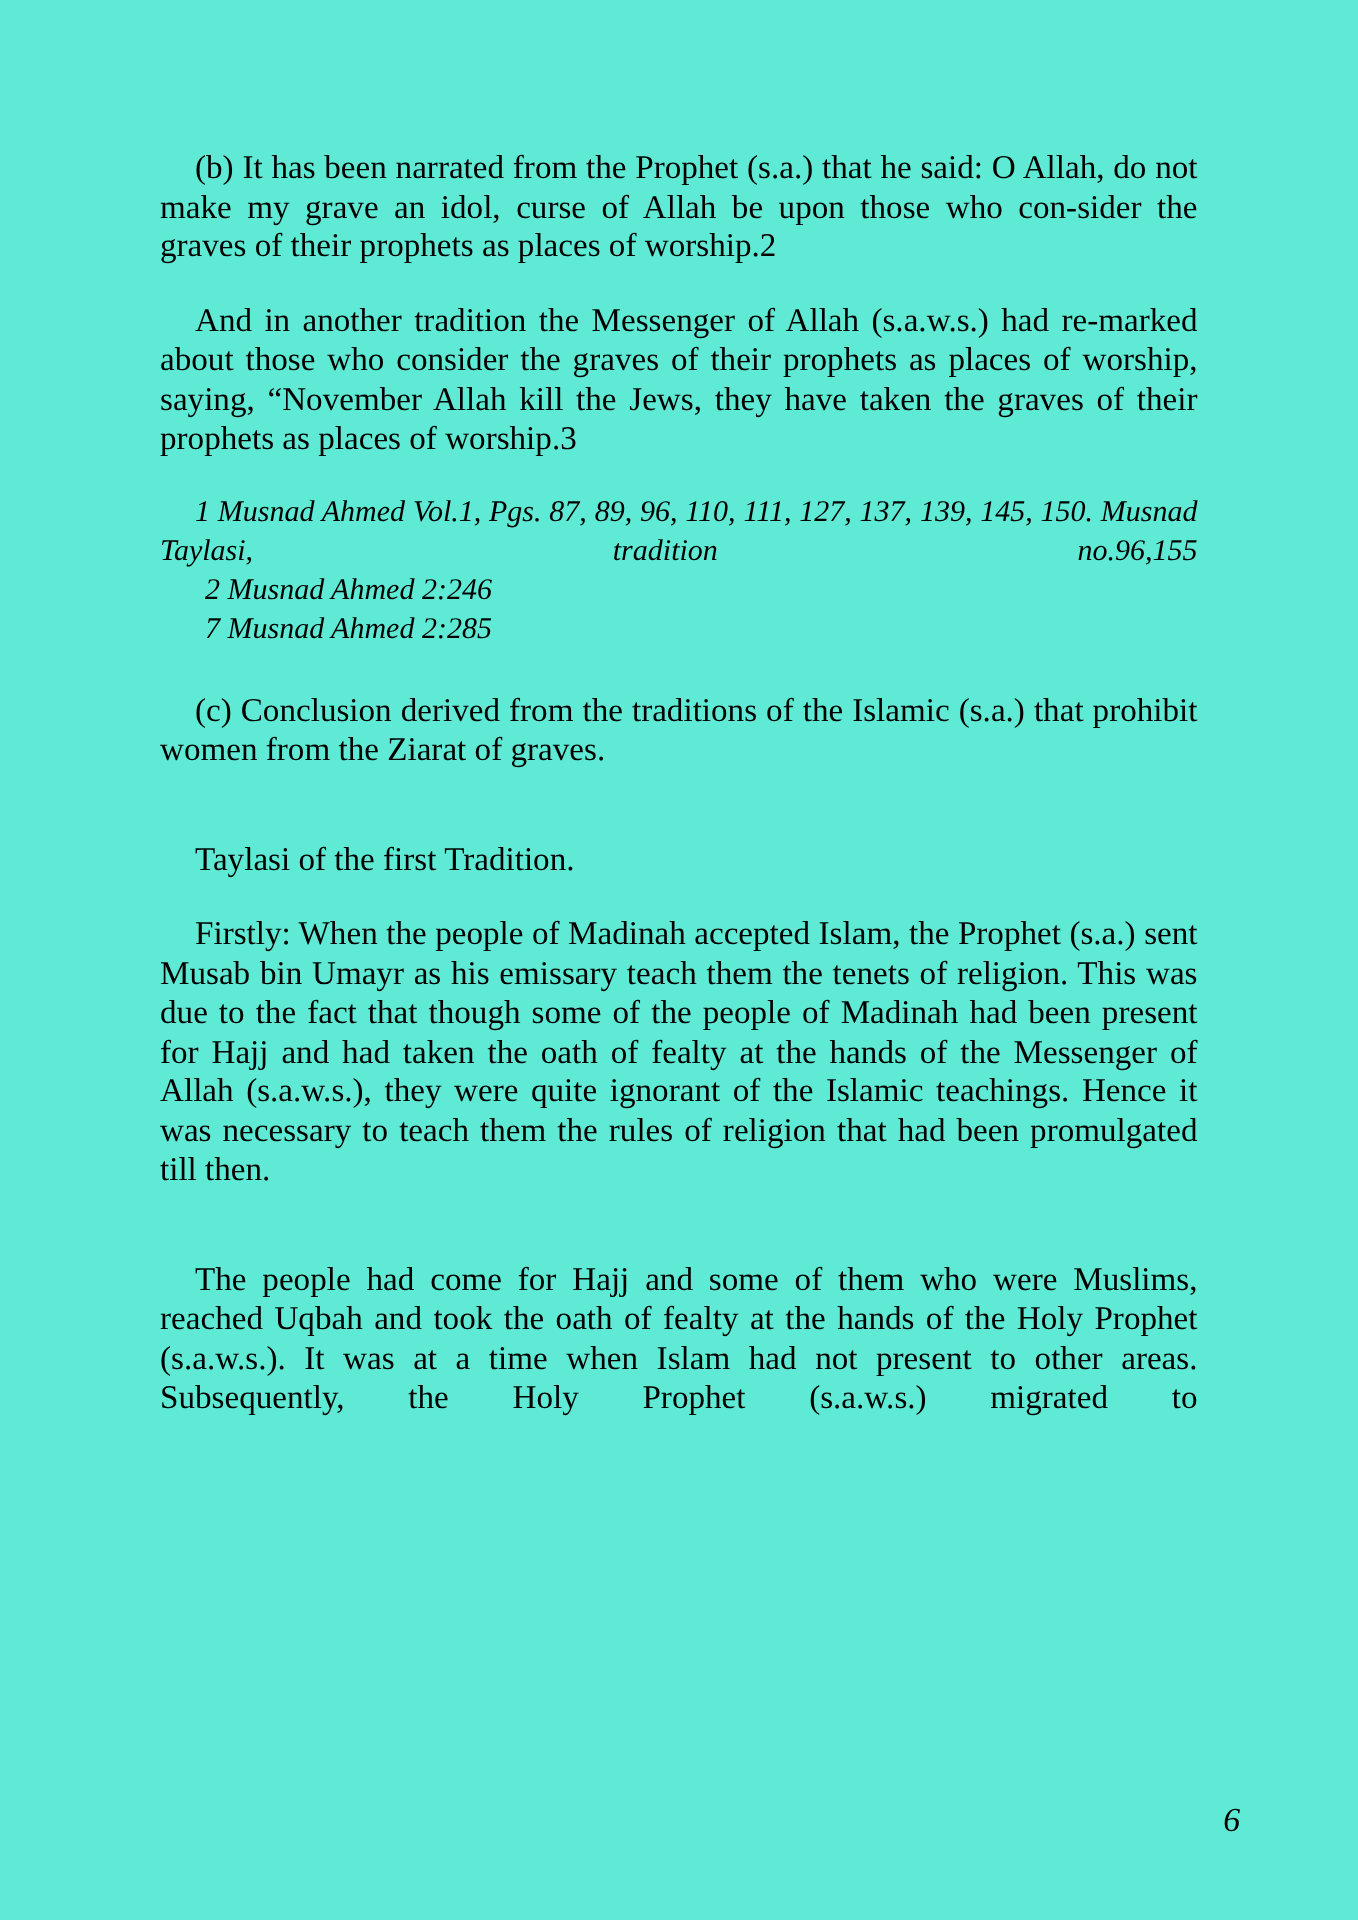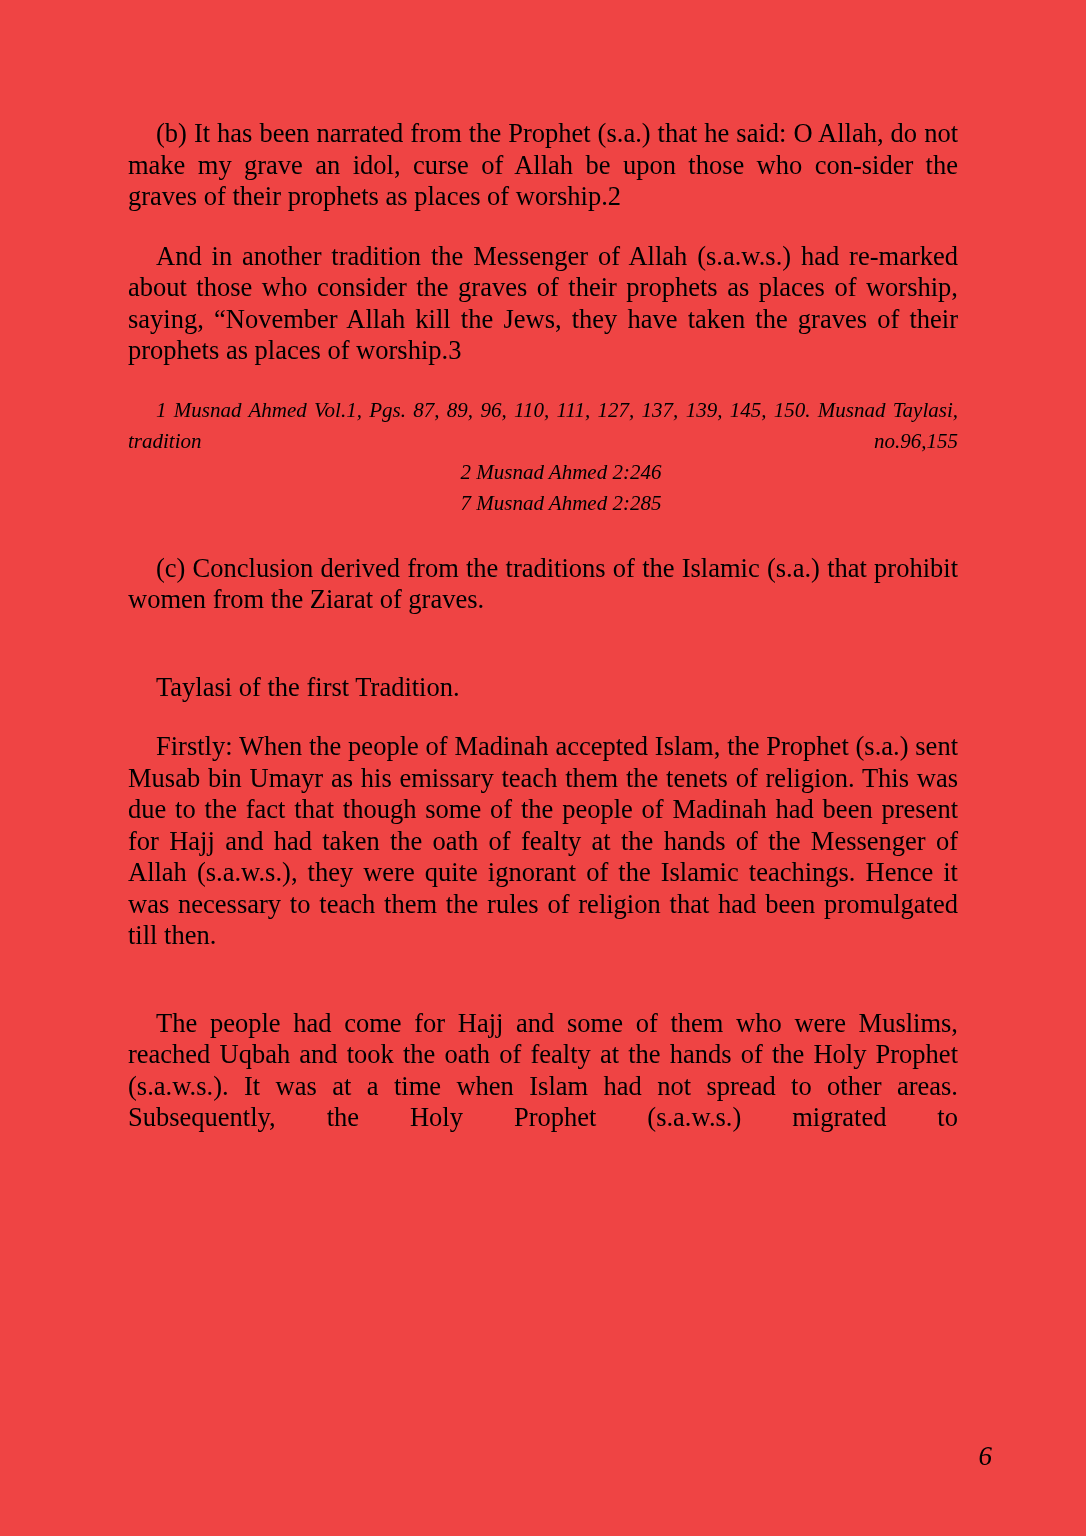--- a/index.html
+++ b/index.html
@@ -8,21 +8,21 @@
     background: #ffffff;
   }
   body {
     font-family: "Liberation Serif", "DejaVu Serif", serif;
     color: #000000;
   }
   .page {
     position: relative;
     width: 1086px;
     height: 1536px;
-    background: #ef4444;
+    background: #5eead4;
     overflow: hidden;
     box-sizing: border-box;
   }
   .text-column {
     position: absolute;
     left: 128px;
     top: 118px;
     width: 830px;
   }
   p.body-par {
@@ -35,36 +35,36 @@
     hyphens: manual;
     -webkit-hyphens: manual;
   }
   p.body-par.last-line-justify {
     text-align-last: justify;
   }
   .gap-med   { height: 28px; }
   .gap-large { height: 34px; }
   .footnote-block {
     font-style: italic;
-    font-size: 21px;
+    font-size: 24px;
     line-height: 31px;
   }
   p.footnote {
     margin: 0;
     text-align: justify;
     text-indent: 28px;
     font-style: italic;
   }
   p.footnote.spread {
     text-align-last: justify;
   }
   p.footnote-short {
     margin: 0;
     text-indent: 36px;
-    text-align: center;
+    text-align: left;
     font-style: italic;
   }
   .page-number {
     position: absolute;
     right: 94px;
     bottom: 66px;
     font-style: italic;
     font-size: 27px;
     line-height: 1;
   }
@@ -103,19 +103,19 @@
 
     <div class="gap-med"></div>
 
     <p class="body-par">Firstly: When the people of Madinah accepted Islam, the Prophet (s.a.) sent Musab bin Umayr as his emissary teach them the tenets of religion. This was due to the fact that though some of the people of Madinah had been present for Hajj and had taken the oath of fealty at the hands of the Messenger of Allah (s.a.w.s.), they were quite ignorant of the Islamic teachings. Hence it was necessary to teach them the rules of religion that had been promulgated till then.</p>
 
     <div class="gap-med"></div>
 
 
     <div class="gap-med"></div>
 
-    <p class="body-par last-line-justify">The people had come for Hajj and some of them who were Muslims, reached Uqbah and took the oath of fealty at the hands of the Holy Prophet (s.a.w.s.). It was at a time when Islam had not spread to other areas. Subsequently, the Holy Prophet (s.a.w.s.) migrated to</p>
+    <p class="body-par last-line-justify">The people had come for Hajj and some of them who were Muslims, reached Uqbah and took the oath of fealty at the hands of the Holy Prophet (s.a.w.s.). It was at a time when Islam had not present to other areas. Subsequently, the Holy Prophet (s.a.w.s.) migrated to</p>
 
   </div>
 
   <div class="page-number">6</div>
 
 </div>
 
 </body></html>

